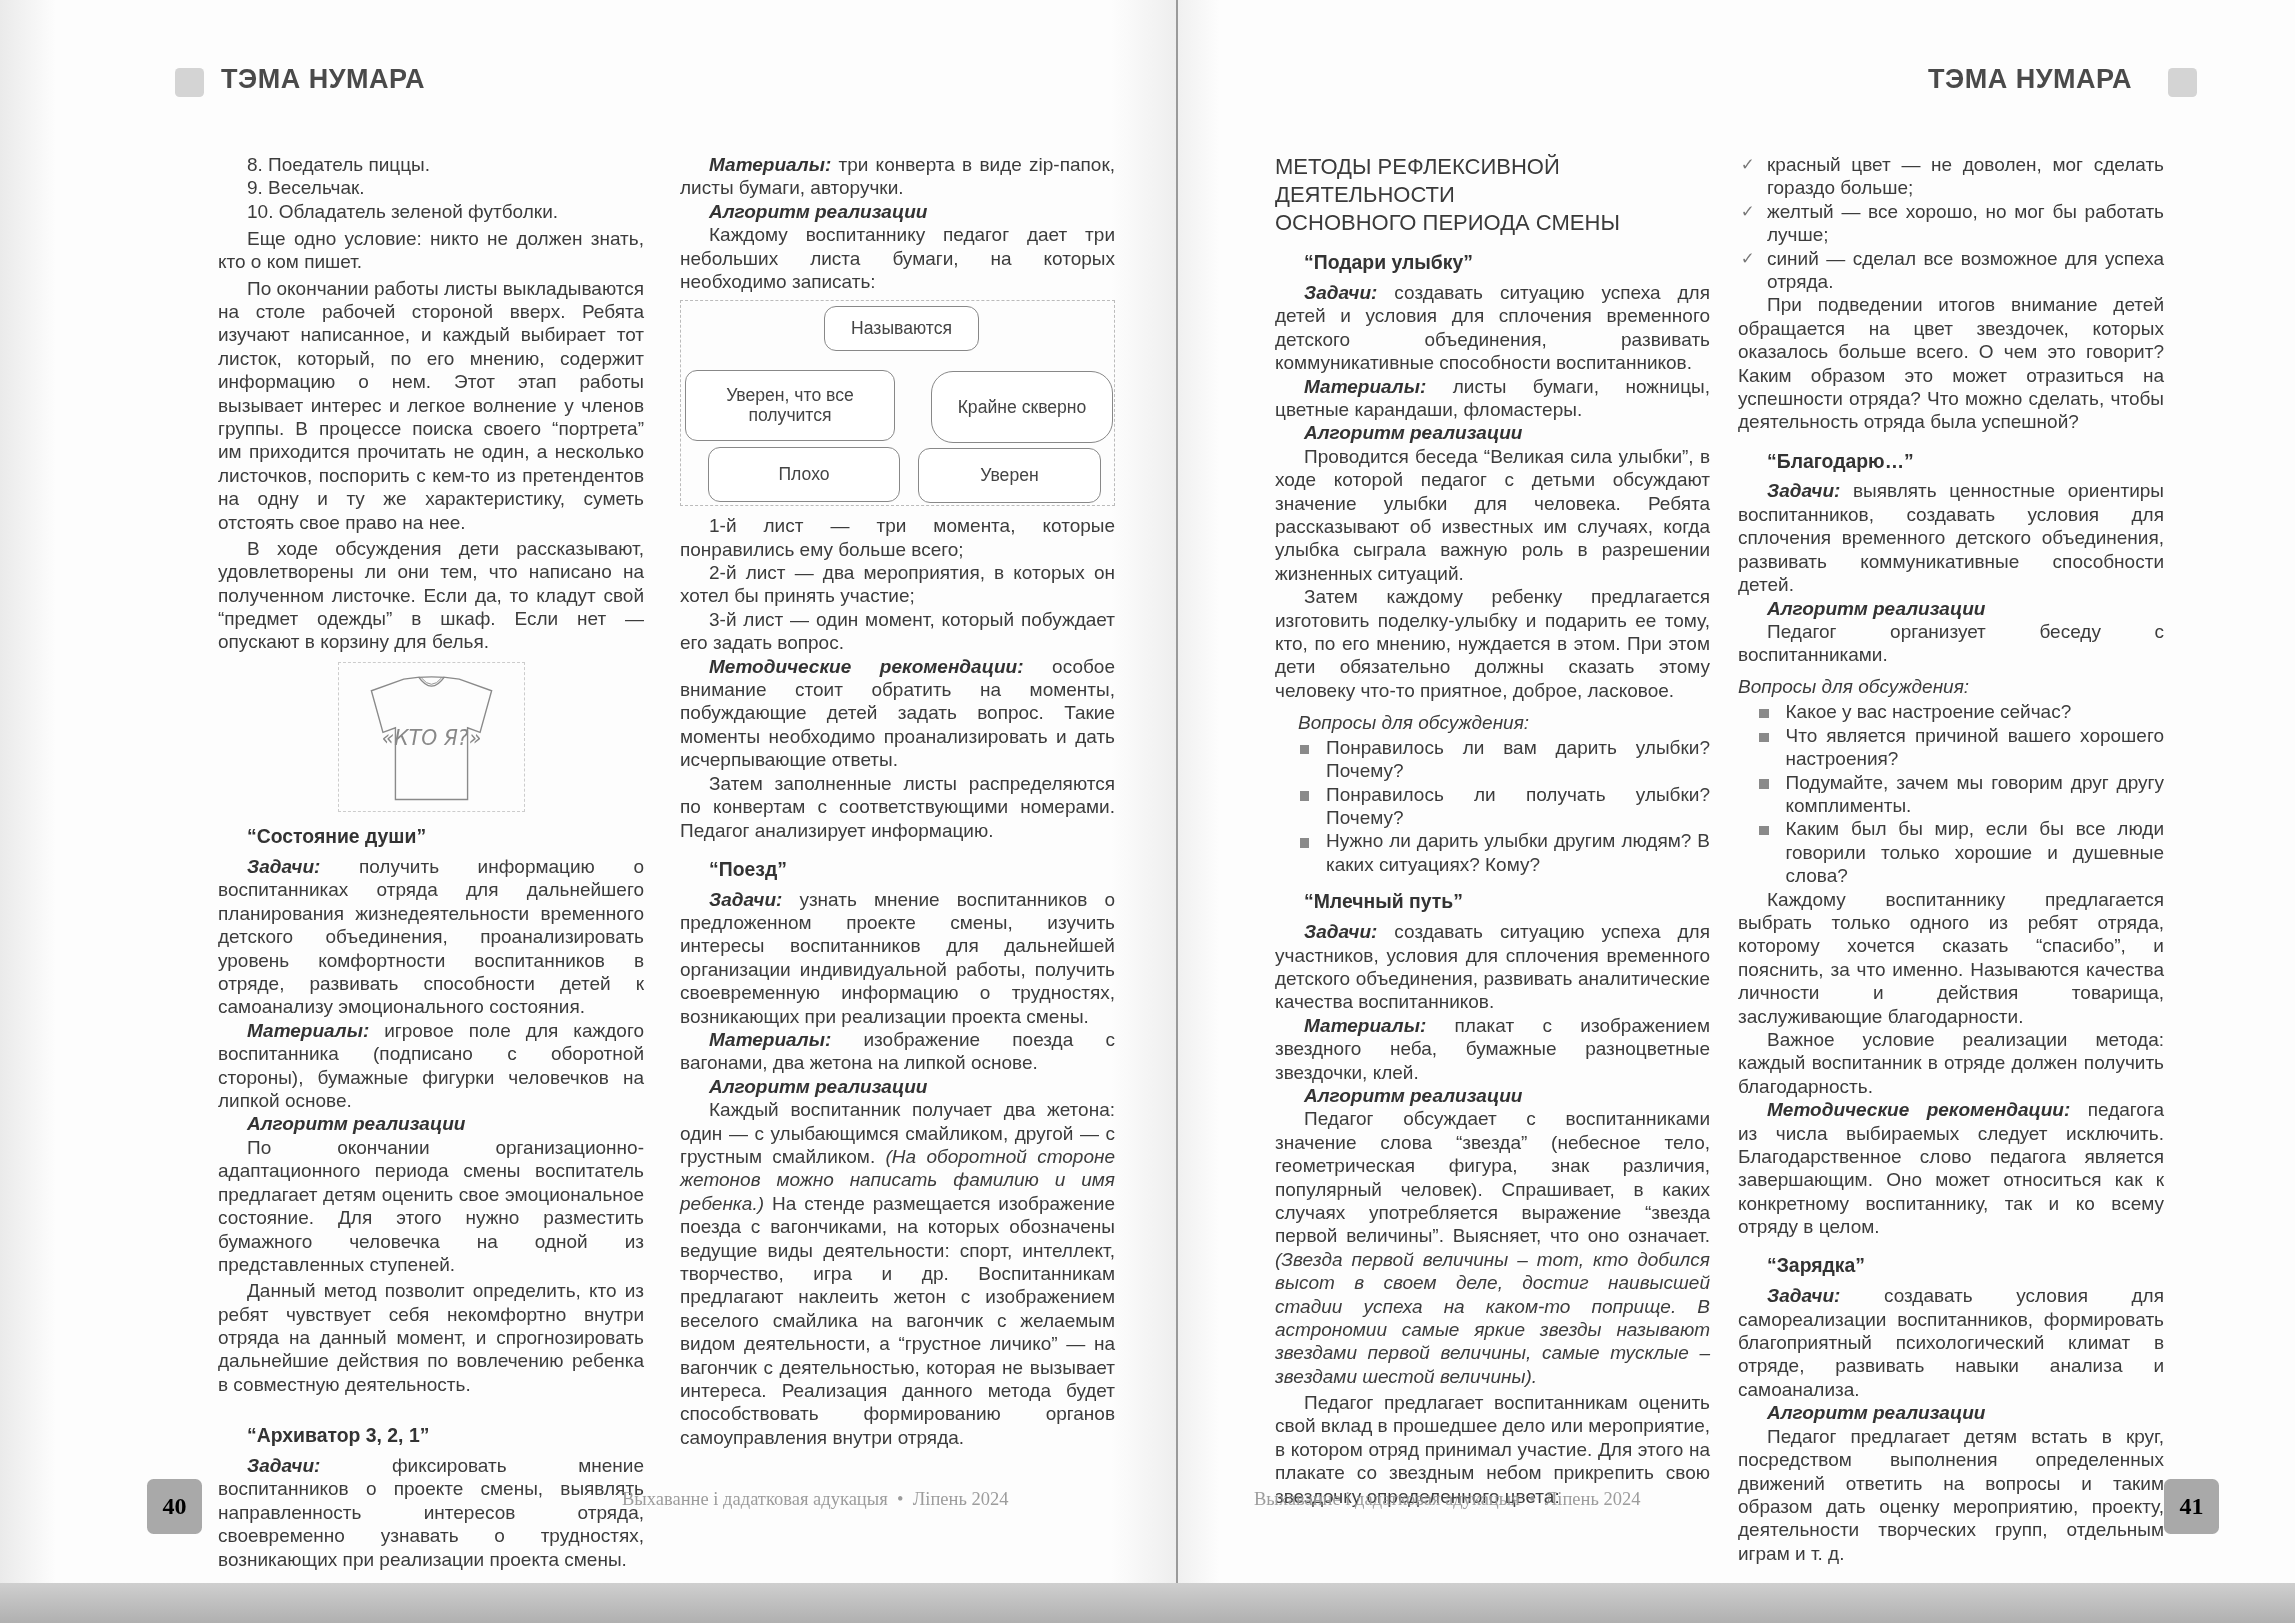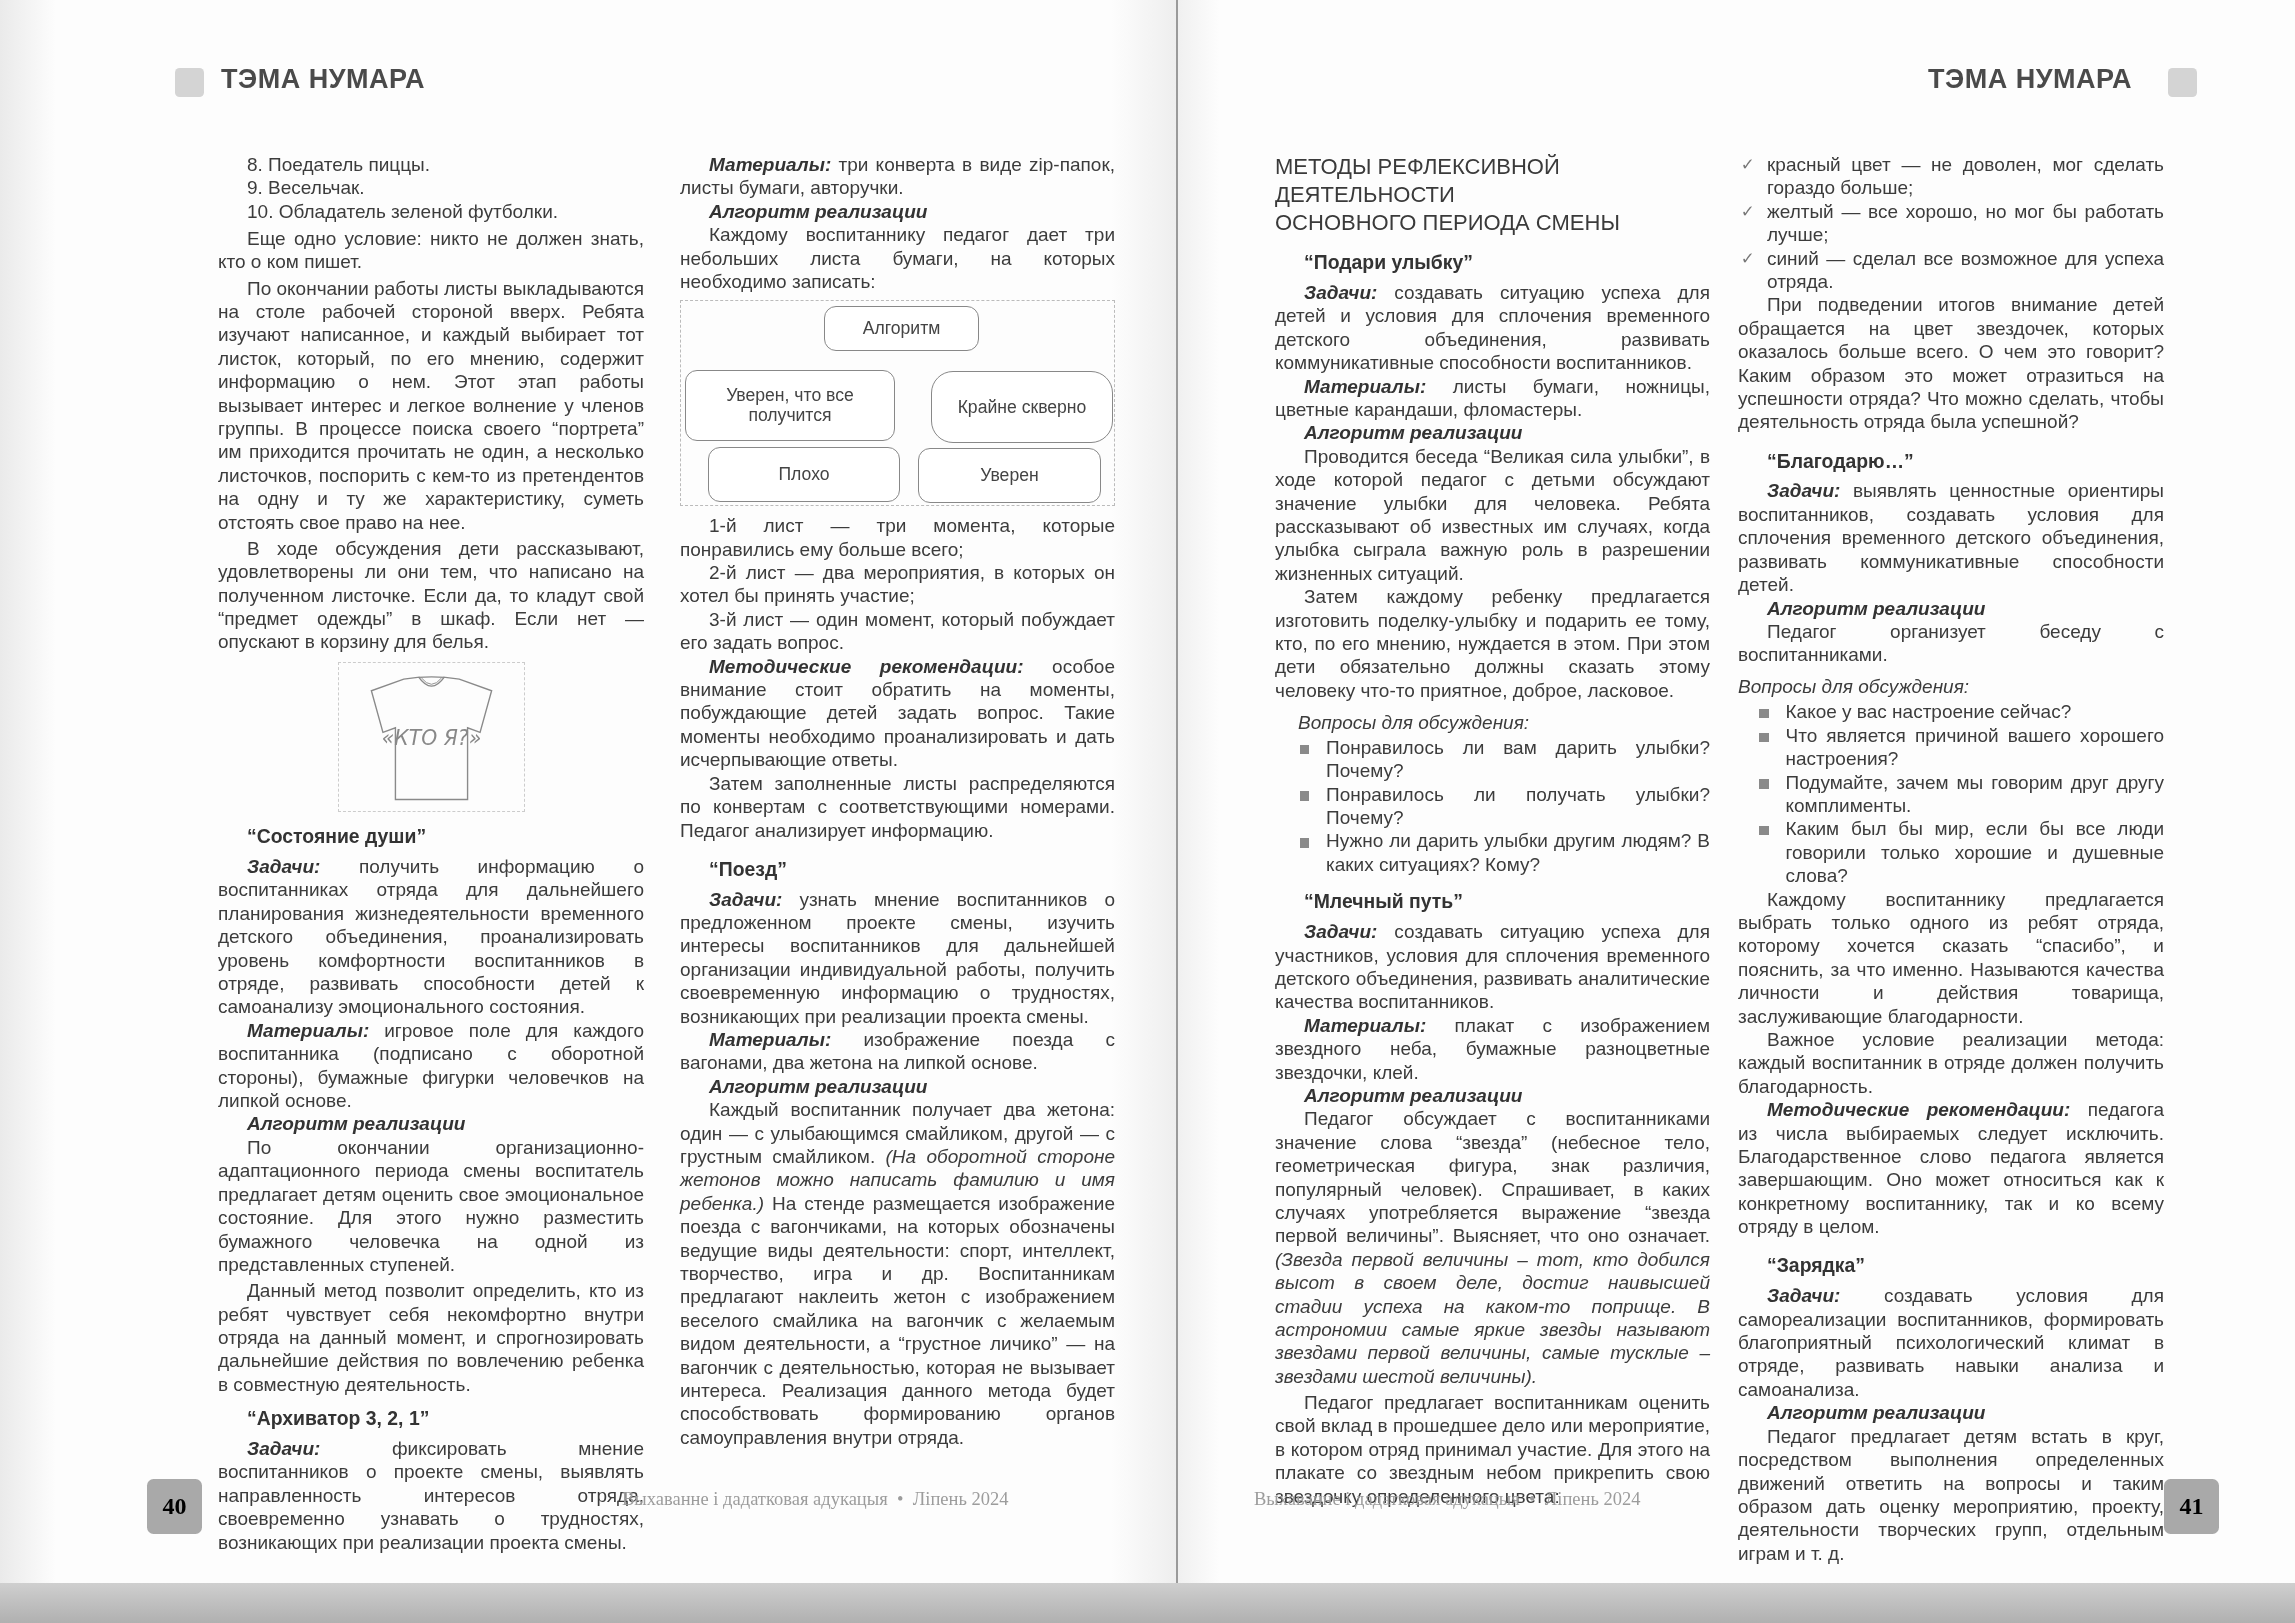--- a/index.html
+++ b/index.html
@@ -49,30 +49,30 @@
         <path d="M178 32 Q200 60 222 32" fill="none" stroke="#8a8a8a" stroke-width="2"></path>
         <text x="200" y="178" text-anchor="middle" font-family="DejaVu Sans, sans-serif" font-size="44" font-style="italic" fill="#888">«КТО Я?»</text>
       </svg>
     </div>
     <h3>“Состояние души”</h3>
     <p><span class="lead">Задачи:</span><span> получить информацию о воспитанниках отряда для дальнейшего планирования жизнедеятельности временного детского объединения, проанализировать уровень комфортности воспитанников в отряде, развивать способности детей к самоанализу эмоционального состояния.</span></p>
     <p><span class="lead">Материалы:</span><span> игровое поле для каждого воспитанника (подписано с оборотной стороны), бумажные фигурки человечков на липкой основе.</span></p>
     <div class="sub">Алгоритм реализации</div>
     <p>По окончании организационно-адаптационного периода смены воспитатель предлагает детям оценить свое эмоциональное состояние. Для этого нужно разместить бумажного человечка на одной из представленных ступеней.</p>
     <p style="margin-top:2.8px;">Данный метод позволит определить, кто из ребят чувствует себя некомфортно внутри отряда на данный момент, и спрогнозировать дальнейшие действия по вовлечению ребенка в совместную деятельность.</p>
-    <h3 style="margin-top:11px;">“Архиватор 3, 2, 1”</h3>
+    <h3 style="margin-top:28px;">“Архиватор 3, 2, 1”</h3>
     <p><span class="lead">Задачи:</span><span> фиксировать мнение воспитанников о проекте смены, выявлять направленность интересов отряда, своевременно узнавать о трудностях, возникающих при реализации проекта смены.</span></p>
   </div>
 
   <div class="col" style="left:680px;top:153px;width:435px;">
     <p><span class="lead">Материалы:</span><span> три конверта в виде zip-папок, листы бумаги, авторучки.</span></p>
     <div class="sub">Алгоритм реализации</div>
     <p>Каждому воспитаннику педагог дает три небольших листа бумаги, на которых необходимо записать:</p>
     <div class="figure-box" style="height:204px;">
-      <div class="pill" style="left:143px;top:4.6px;width:153px;height:43px;">Алгоритм</div>
+      <div class="pill" style="left:143px;top:4.6px;width:153px;height:43px;">Называются</div>
       <div class="pill" style="left:3.7px;top:69px;width:190px;height:69px;padding:0 9.3px;">Уверен, что все получится</div>
       <div class="pill" style="left:250px;top:70px;width:180px;height:70px;border-radius:22px;">Крайне скверно</div>
       <div class="pill" style="left:27px;top:146px;width:190px;height:53px;">Плохо</div>
       <div class="pill" style="left:237px;top:147px;width:181px;height:53px;">Уверен</div>
     </div>
     <p>1-й лист — три момента, которые понравились ему больше всего;</p>
     <p>2-й лист — два мероприятия, в которых он хотел бы принять участие;</p>
     <p>3-й лист — один момент, который побуждает его задать вопрос.</p>
     <p><span class="lead">Методические рекомендации:</span><span> особое внимание стоит обратить на моменты, побуждающие детей задать вопрос. Такие моменты необходимо проанализировать и дать исчерпывающие ответы.</span></p>
     <p>Затем заполненные листы распределяются по конвертам с соответствующими номерами. Педагог анализирует информацию.</p>

